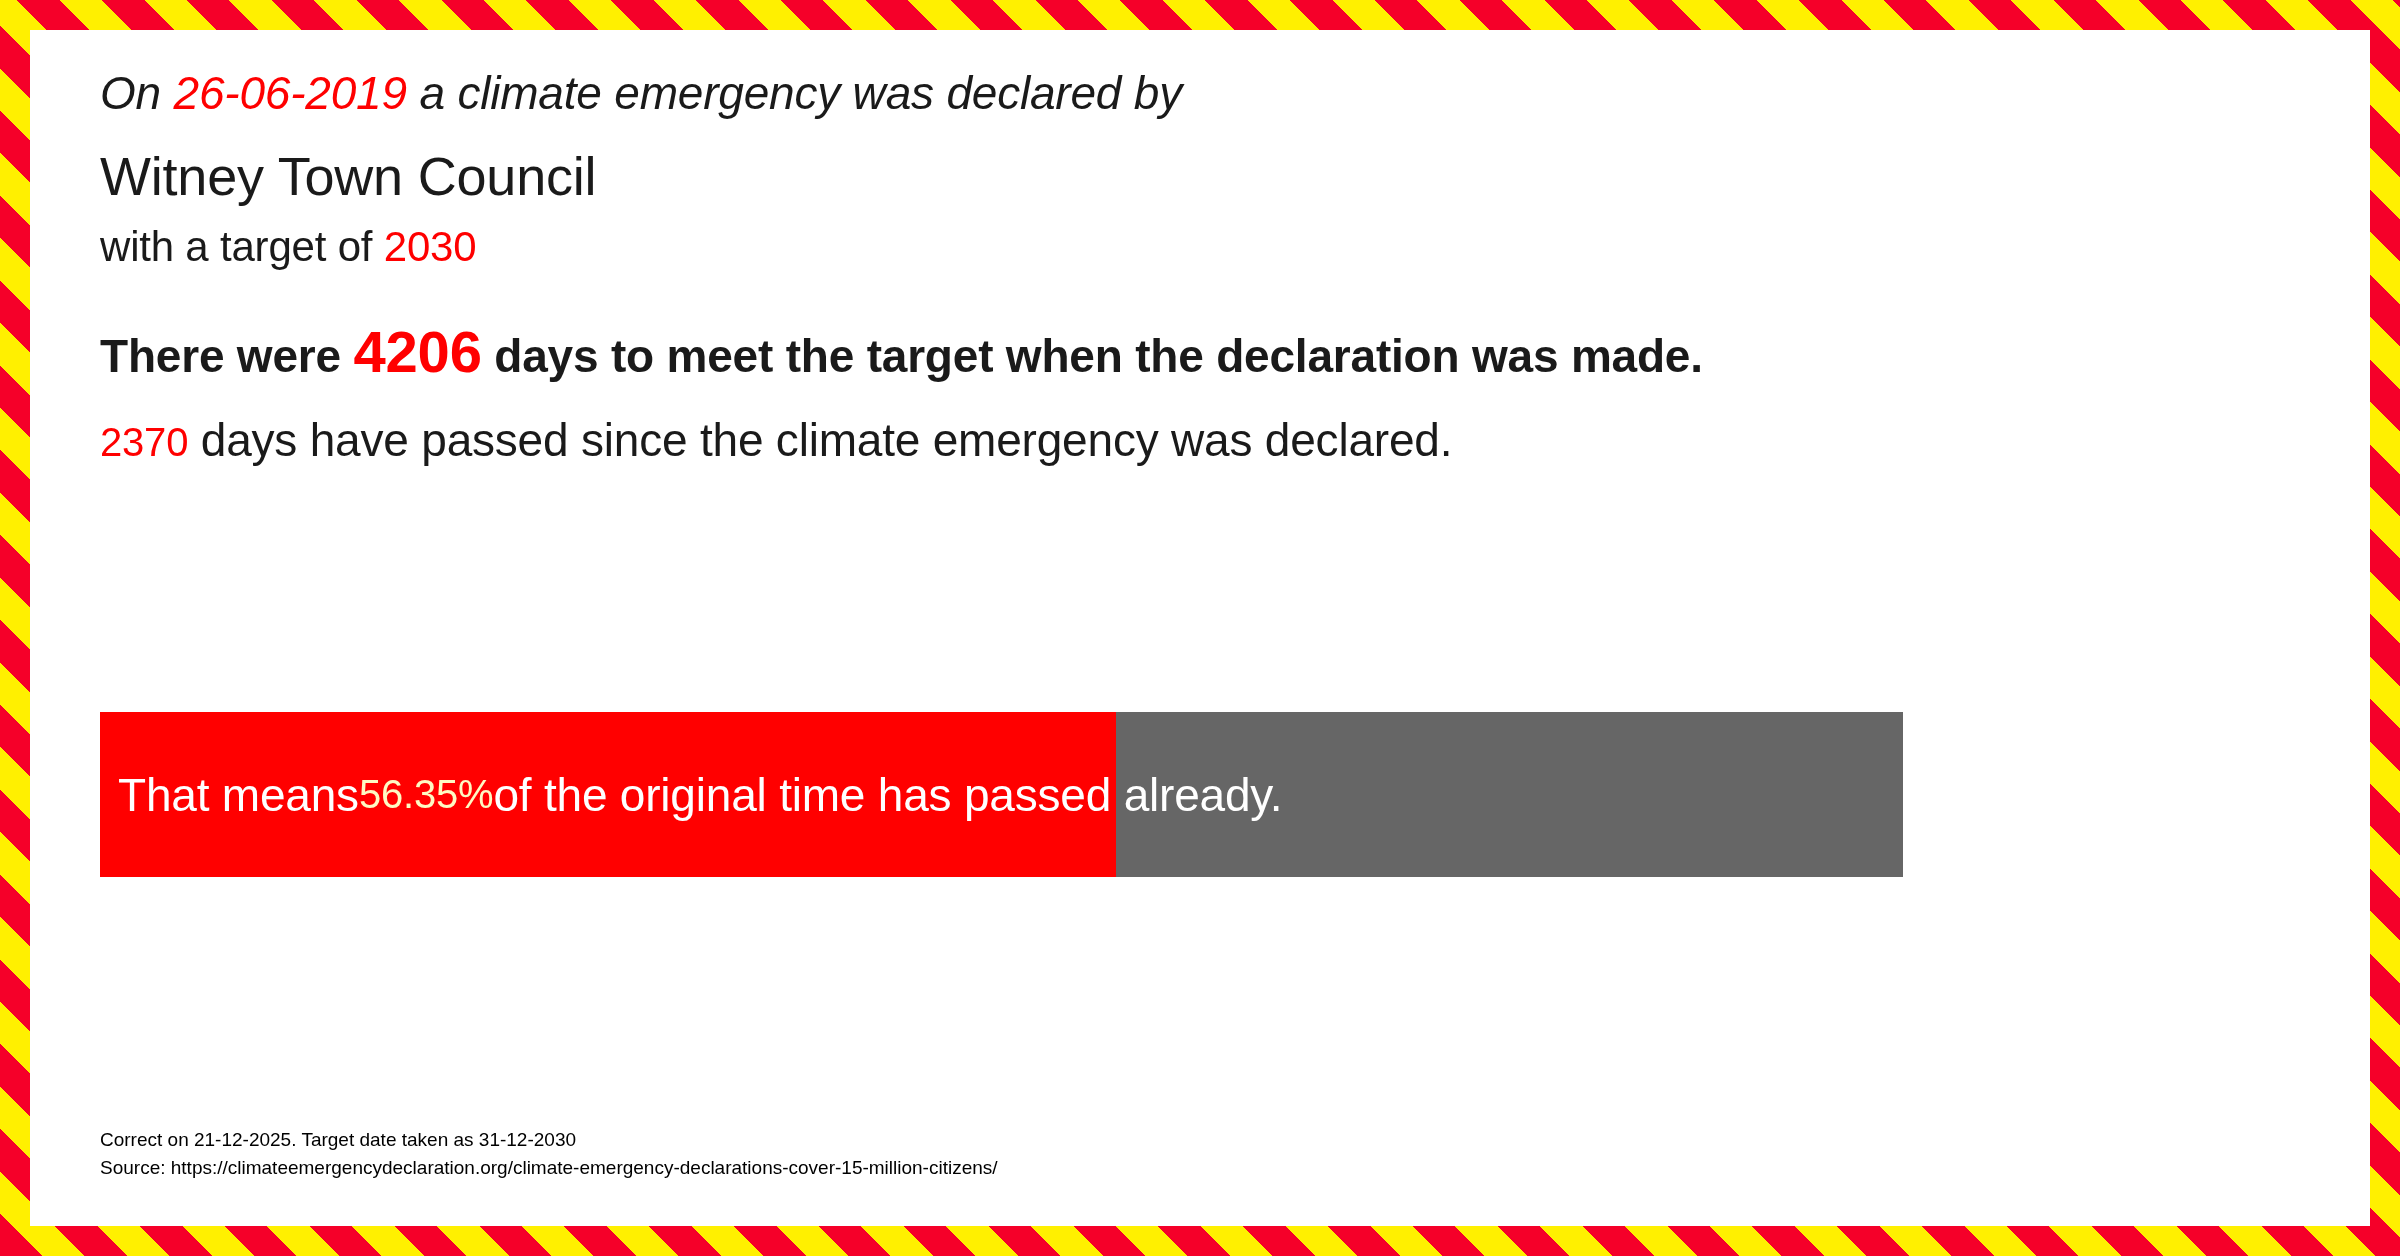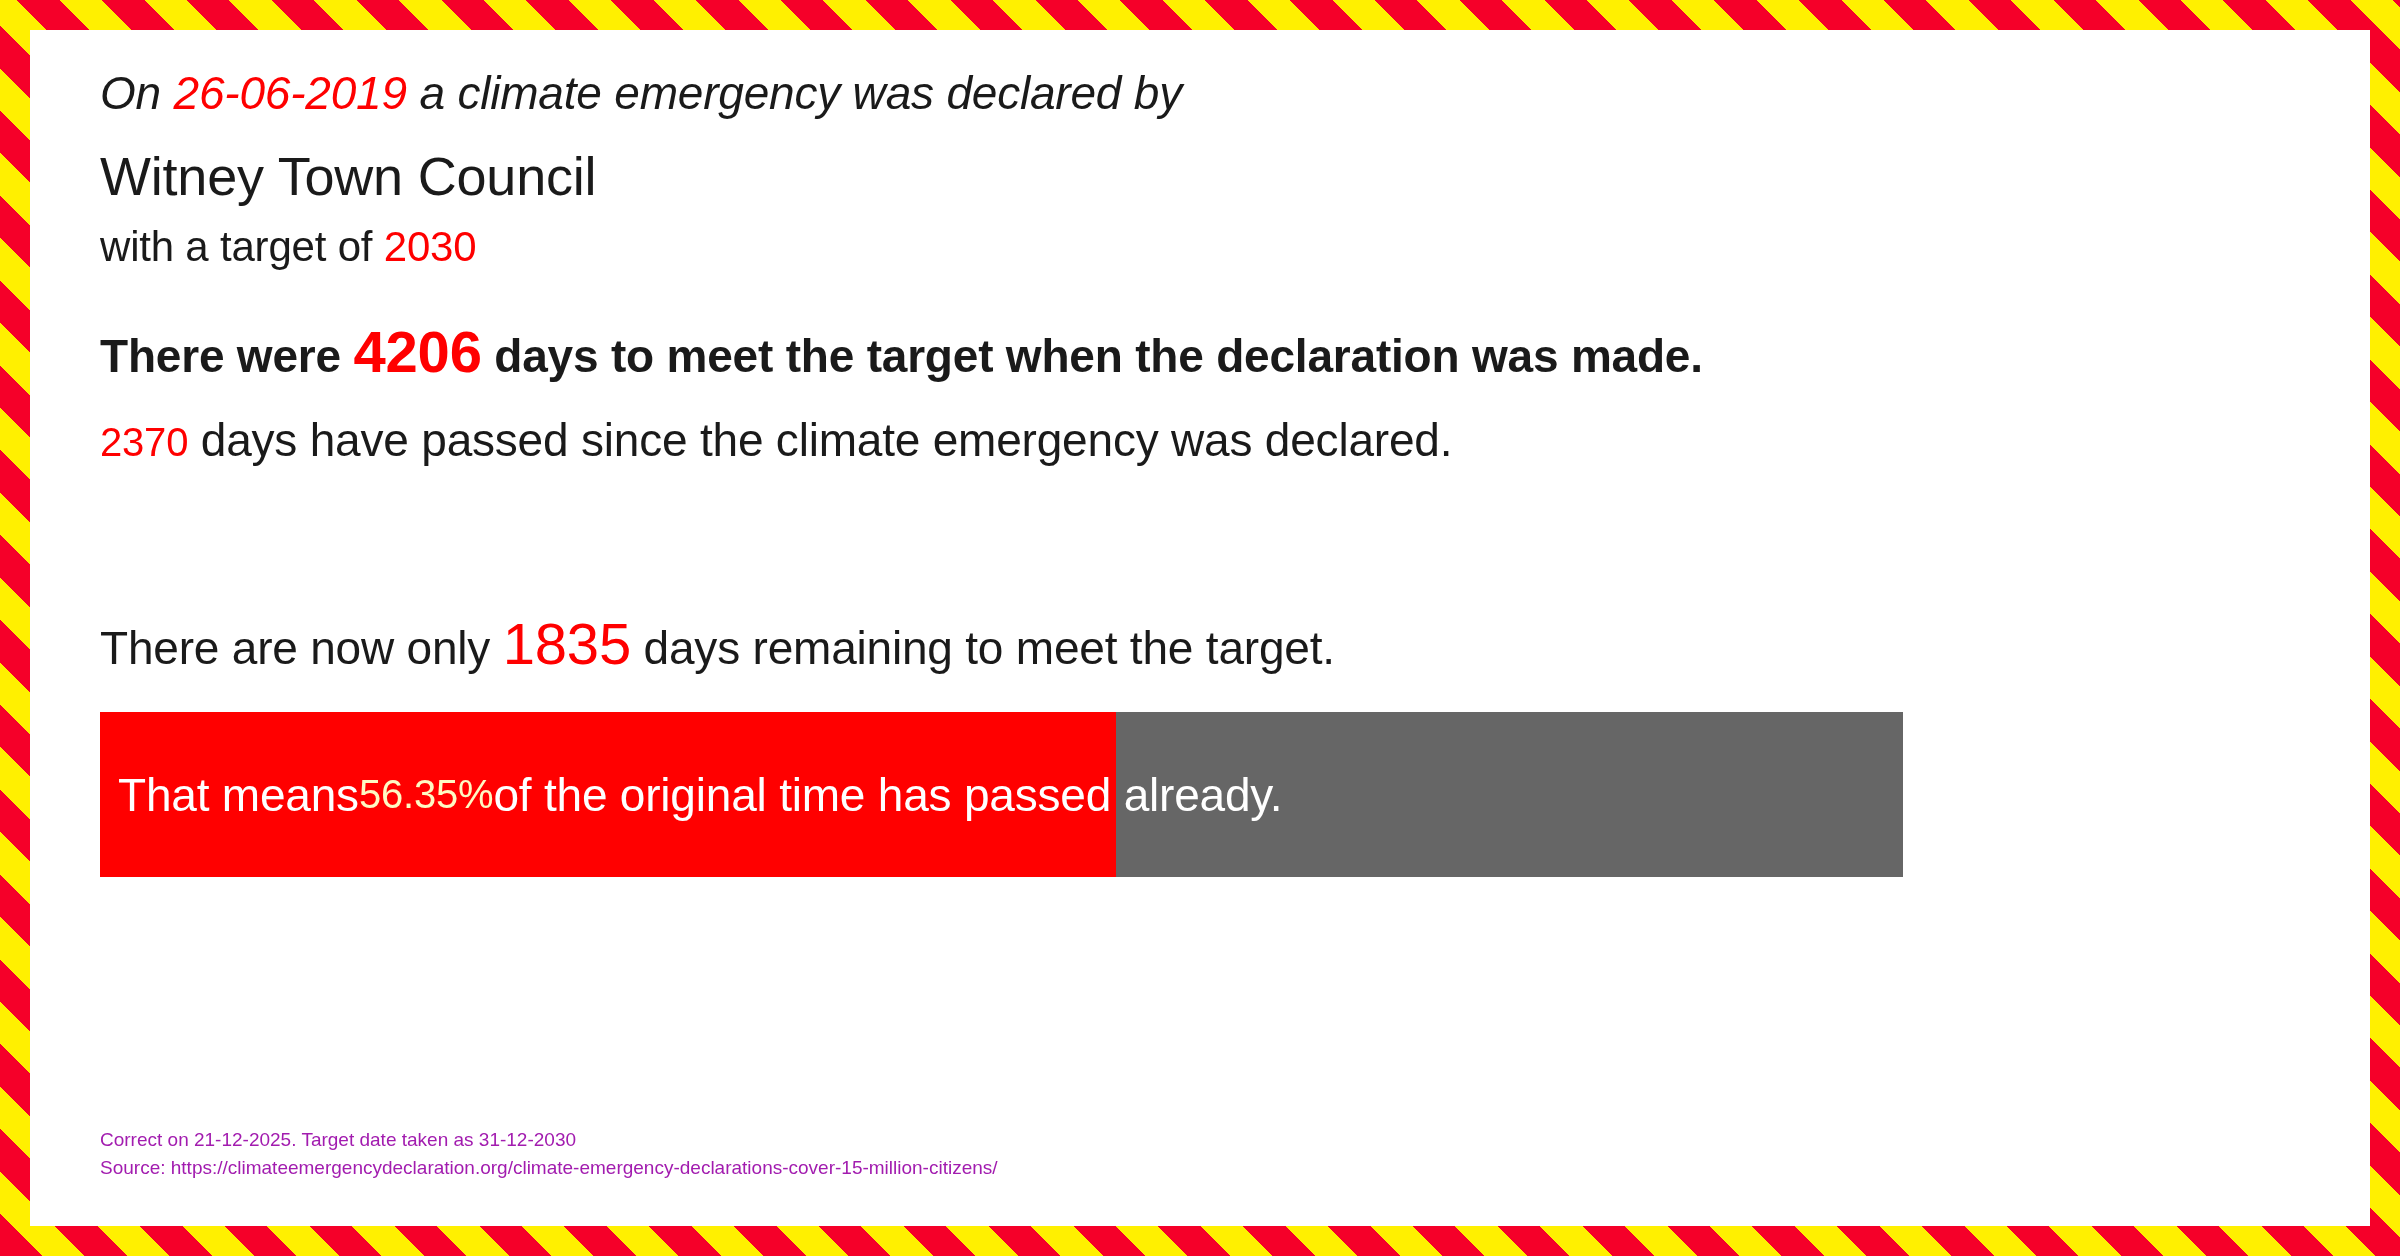--- a/index.html
+++ b/index.html
@@ -96,21 +96,21 @@
   #progress-label .hl {
     font-size: 40px;
     color: #fef9c3;
   }
 
   
   #footer {
     position: absolute;
     left: 70px;
     top: 1096px;
-    color: #a21caf;
+    color: #000000;
     font-size: 19px;
     line-height: 1.45;
   }
   #footer div { white-space: nowrap; }
 </style>
 </head>
 <body>
 
 <div id="poster">
   <div id="card">
@@ -127,21 +127,20 @@
 
     <div id="progress-bar">
       <div id="progress-fill" style="width: 56.35%;"></div>
       <div id="progress-label">
           <span>That means </span>
           <span class="hl">56.35%</span>
           <span> of the original time has passed already.</span>
         </div>
     </div>
 
-    <div class="line" id="line-remaining"><span>There are now only </span><span class="hl">1835</span><span> days remaining to meet the target.</span></div>
 
     <div id="footer">
       <div>Correct on 21-12-2025. Target date taken as 31-12-2030</div>
       <div>Source: https://climateemergencydeclaration.org/climate-emergency-declarations-cover-15-million-citizens/</div>
     </div>
 
   </div>
 </div>
 
 </body></html>

